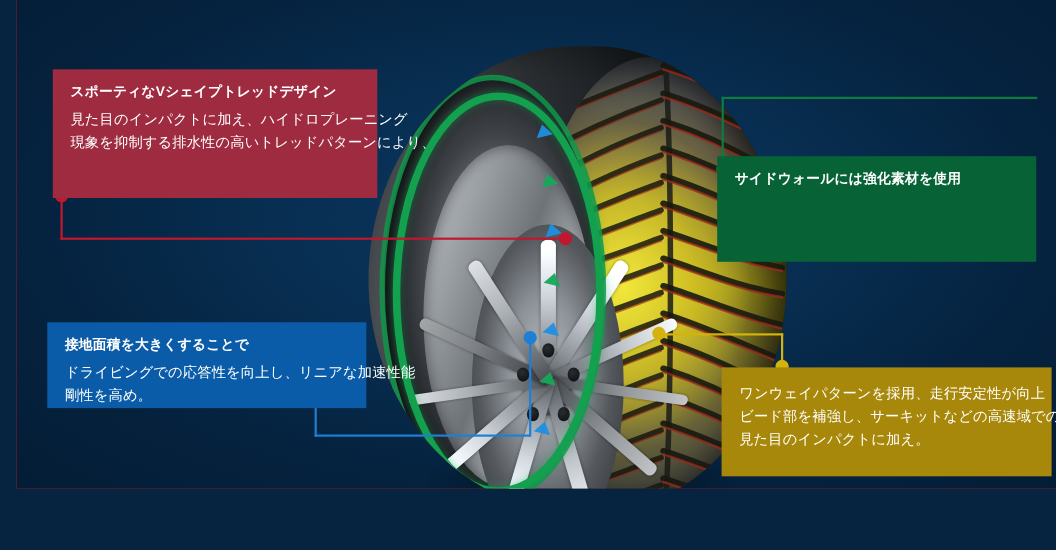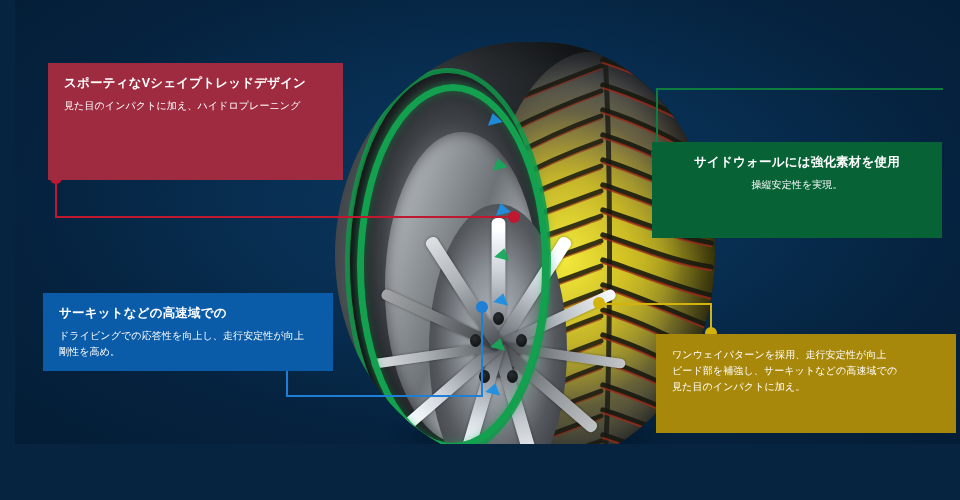--- a/index.html
+++ b/index.html
@@ -65,24 +65,24 @@
     box-shadow:0 0 6px rgba(0,0,0,.6);}
   .lug{position:absolute;width:11px;height:13px;border-radius:50%;
     background:radial-gradient(circle at 40% 35%, #2a2d30 0%, #131517 70%);}
   
   .chev{position:absolute;width:0;height:0;border-left:9px solid transparent;border-right:9px solid transparent;
     border-bottom:13px solid #1f8fe0;opacity:.95;}
   .chev.g{border-bottom-color:#16a85a;}
   
   .box{position:absolute;padding:13px 16px 15px 16px;color:#fff;box-sizing:border-box;}
   .box .hd{font-size:12.5px;font-weight:bold;line-height:1.25;margin-bottom:6px;letter-spacing:.2px;}
-  .box .bd{font-size:10px;line-height:1.62;letter-spacing:.1px;}
+  .box .bd{font-size:13px;line-height:1.62;letter-spacing:.1px;}
   .box .bd div{white-space:nowrap;}
   #box-red{left:33px;top:63px;width:295px;height:117px;background:#9e2b3f;}
-  #box-green{left:637px;top:142px;width:290px;height:96px;background:#076336;text-align:center;}
+  #box-green{left:637px;top:142px;width:290px;height:96px;background:#076336;}
   #box-blue{left:28px;top:293px;width:290px;height:78px;background:#0b5ca8;}
   #box-yellow{left:641px;top:334px;width:300px;height:99px;background:#a8880a;}
   
   .conn{position:absolute;pointer-events:none;}
   .dot{position:absolute;width:12px;height:12px;border-radius:50%;}
   .ln{position:absolute;}
 </style>
 </head>
 <body>
 
@@ -232,34 +232,34 @@
     <div class="ln" style="left:585px;top:303px;height:2px;width:112px;background:#d4b30c;"></div>
     <div class="ln" style="left:695px;top:303px;width:2px;height:39px;background:#d4b30c;"></div>
     <div class="dot" style="left:578px;top:297px;background:#d4b30c;"></div>
     <div class="dot" style="left:690px;top:327px;background:#d4b30c;"></div>
   </div>
 
   <div class="box" id="box-red">
     <div class="hd">スポーティなVシェイプトレッドデザイン</div>
     <div class="bd">
         <div>見た目のインパクトに加え、ハイドロプレーニング</div>
+        <div>現象を抑制する排水性の高いトレッドパターンにより、</div>
       </div>
   </div>
 
   <div class="box" id="box-green">
     <div class="hd">サイドウォールには強化素材を使用</div>
     <div class="bd">
-        <div>操縦安定性を実現。</div>
       </div>
   </div>
 
   <div class="box" id="box-blue">
-    <div class="hd">サーキットなどの高速域での</div>
-    <div class="bd">
-        <div>ドライビングでの応答性を向上し、走行安定性が向上</div>
+    <div class="hd">接地面積を大きくすることで</div>
+    <div class="bd">
+        <div>ドライビングでの応答性を向上し、リニアな加速性能</div>
         <div>剛性を高め。</div>
       </div>
   </div>
 
   <div class="box" id="box-yellow">
     <div class="bd">
         <div>ワンウェイパターンを採用、走行安定性が向上</div>
         <div>ビード部を補強し、サーキットなどの高速域での</div>
         <div>見た目のインパクトに加え。</div>
       </div>

